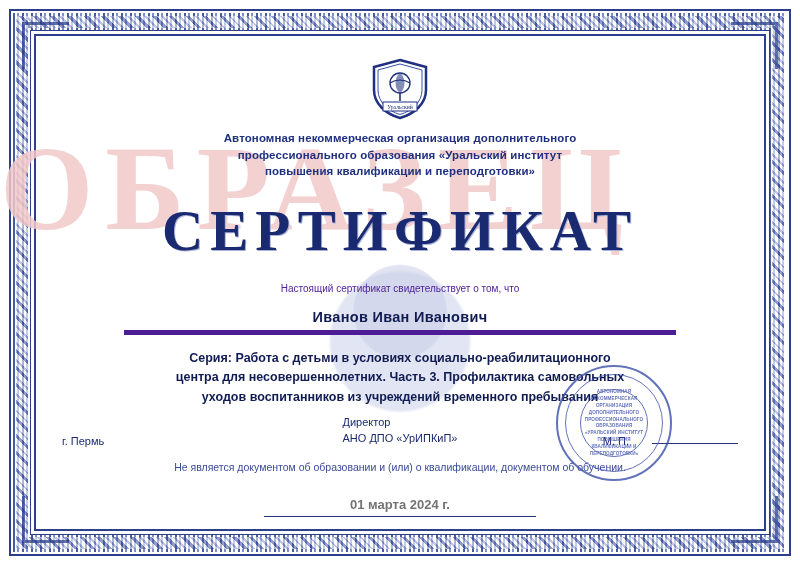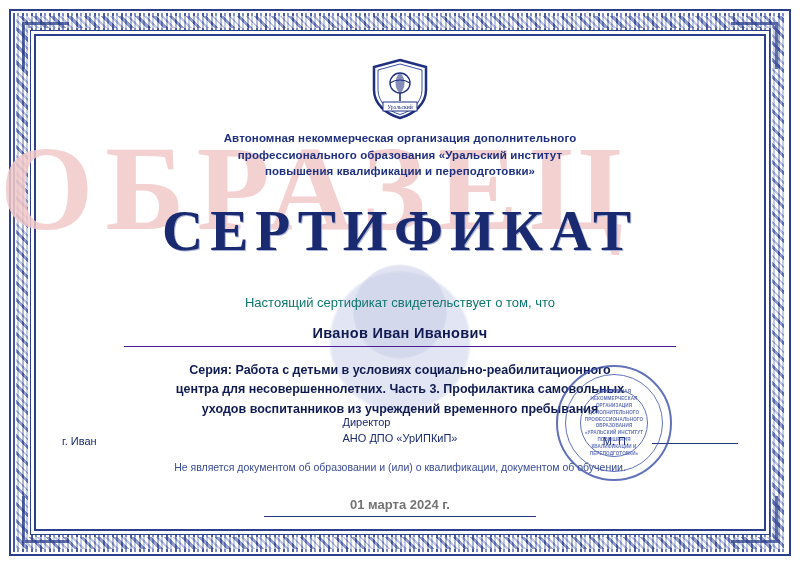--- a/index.html
+++ b/index.html
@@ -151,29 +151,29 @@
     margin-top: 18px;
     font-family: "Liberation Serif", serif;
     font-size: 57px;
     font-weight: bold;
     letter-spacing: 7px;
     color: #1a2a70;
     text-shadow: 1px 1px 0 #aab2d8;
   }
 
   .subtitle {
-    margin-top: 32px;
-    font-size: 13px;
-    color: #0f766e;
+    margin-top: 20px;
+    font-size: 10px;
+    color: #4c1d95;
   }
 
   .name-line {
     margin: 14px auto 0;
     width: 552px;
-    border-bottom: 1px solid #4c1d95;
+    border-bottom: 5px solid #4c1d95;
     padding-bottom: 4px;
   }
   .recipient {
     font-size: 14.5px;
     font-weight: bold;
     color: #101b52;
     letter-spacing: 0.3px;
   }
 
   .action {
@@ -344,21 +344,21 @@
     </div>
 
 
     <div class="course">
       <div>Серия: Работа с детьми в условиях социально-реабилитационного</div>
       <div>центра для несовершеннолетних. Часть 3. Профилактика самовольных</div>
       <div>уходов воспитанников из учреждений временного пребывания</div>
     </div>
 
     <div class="footer">
-      <div class="city">г. Иван</div>
+      <div class="city">г. Пермь</div>
       <div class="director">
         <div>Директор</div>
         <div>АНО ДПО «УрИПКиП»</div>
       </div>
       <div class="mp">
         <span>М. П.</span>
         <span class="mp-line"></span>
       </div>
     </div>
 

